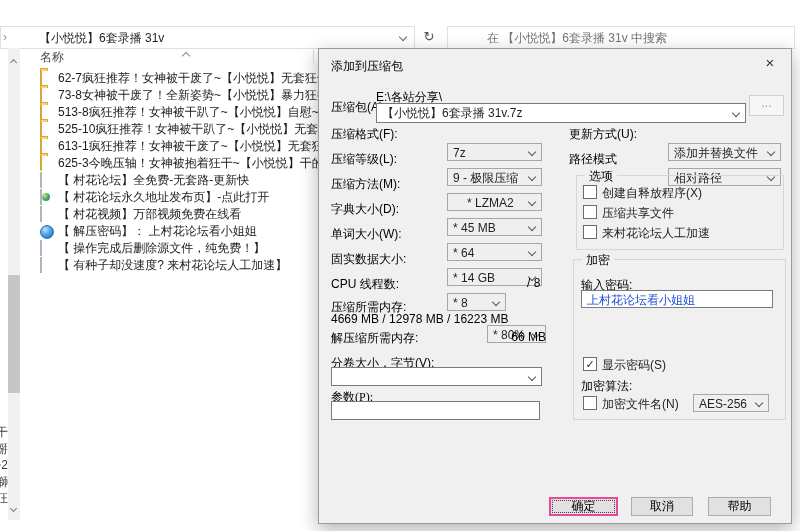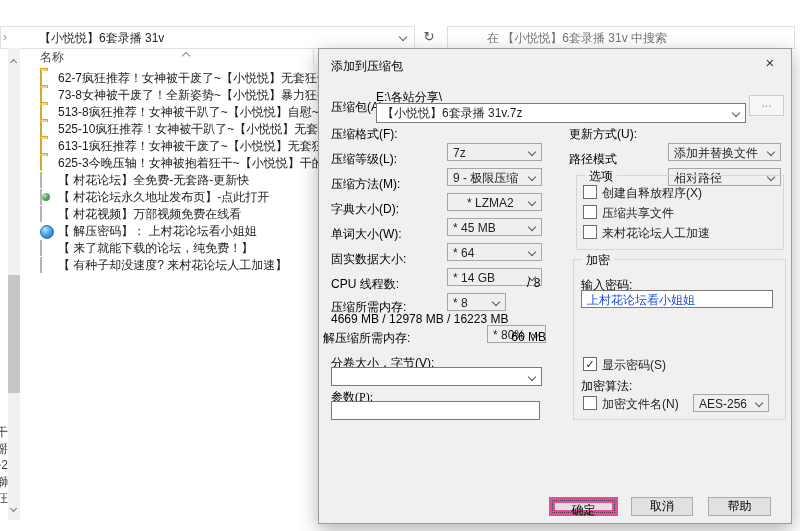--- a/index.html
+++ b/index.html
@@ -69,21 +69,21 @@
   .combo-edit .chev{position:absolute;right:6px;top:6px;border-color:#555;}
   .browse-btn{position:absolute;background:#f6f6f6;border:1px solid #cfcfcf;color:#9a9a9a;text-align:center;line-height:15px;}
   .group{position:absolute;border:1px solid #d6d6d6;}
   .group-legend{position:absolute;top:-8px;left:8px;background:#f0f0f0;padding:0 4px;color:#000;}
   .cb-row{position:absolute;height:14px;}
   .cb{position:absolute;left:0;top:0;width:12px;height:12px;background:#fff;border:1px solid #6b6b6b;
       text-align:center;line-height:12px;font-size:11px;color:#1a1a1a;}
   .cb-lbl{position:absolute;left:19px;top:0;white-space:nowrap;}
   .btn{position:absolute;height:19px;background:#e1e1e1;border:1px solid #adadad;box-sizing:border-box;
       text-align:center;line-height:16px;color:#000;}
-  .btn-default{border:6px solid #ec4899;outline:1px dotted #444;outline-offset:-4px;line-height:14px;}
+  .btn-default{border:2px solid #ec4899;outline:1px dotted #444;outline-offset:-4px;line-height:14px;}
   .small-txt{position:absolute;white-space:nowrap;color:#000;}
 </style>
 </head>
 <body>
 
 <div id="screen">
 
 
   <div class="abs addr-box">
     <span class="addr-frag">›</span>
@@ -119,21 +119,21 @@
   <div class="frow" style="top:120px;"><span class="fic ic-folder"></span><span class="fname">525-10疯狂推荐！女神被干趴了~【小悦悦】无套啪啪~爽死了</span></div>
   <div class="frow" style="top:137px;"><span class="fic ic-folder"></span><span class="fname">613-1疯狂推荐！女神被干废了~【小悦悦】无套狂干~惨叫不断</span></div>
   <div class="frow" style="top:154px;"><span class="fic ic-folder"></span><span class="fname">625-3今晚压轴！女神被抱着狂干~【小悦悦】干的哇哇叫~爽</span></div>
   <div class="frow" style="top:188px;"><span class="fic ic-web"></span><span class="fname">【 村花论坛永久地址发布页】-点此打开</span></div>
   <div class="frow" style="top:171px;"><span class="fic ic-doc"></span><span class="fname">【 村花论坛】全免费-无套路-更新快</span></div>
   <div class="frow" style="top:205px;"><span class="fic ic-doc"></span><span class="fname">【 村花视频】万部视频免费在线看</span></div>
   <div class="frow" style="top:222px;">
       <span class="fic ic-ie"></span>
       <span class="fname">【 解压密码】： 上村花论坛看小姐姐</span>
     </div>
-  <div class="frow" style="top:239px;"><span class="fic ic-doc"></span><span class="fname">【 来了就能下载的论坛，纯免费！】</span></div>
+  <div class="frow" style="top:239px;"><span class="fic ic-doc"></span><span class="fname">【 操作完成后删除源文件，纯免费！】</span></div>
   <div class="frow" style="top:256px;"><span class="fic ic-doc"></span><span class="fname">【 有种子却没速度? 来村花论坛人工加速】</span></div>
 
   <div class="abs dialog">
 
     <span class="dlg-title">添加到压缩包</span>
     <span class="dlg-close">×</span>
 
     <span class="lbl" style="left:12px;top:50px;">压缩包(A)</span>
     <span class="lbl" style="left:57px;top:40px;">E:\各站分享\</span>
     <div class="edit combo-edit" style="left:57px;top:54px;width:370px;height:20px;">
@@ -177,21 +177,21 @@
       <span>* 8</span><span class="chev chev-down"></span>
     </div>
     <span class="small-txt" style="left:208px;top:227px;">/ 8</span>
 
     <span class="lbl" style="left:12px;top:250px;">压缩所需内存:</span>
     <span class="small-txt" style="left:12px;top:263px;">4669 MB / 12978 MB / 16223 MB</span>
     <div class="dd" style="left:168px;top:256px;width:59px;height:18px;">
       <span>* 80%</span><span class="chev chev-down"></span>
     </div>
 
-    <span class="lbl" style="left:4px;top:281px;">解压缩所需内存:</span>
+    <span class="lbl" style="left:12px;top:281px;">解压缩所需内存:</span>
     <span class="small-txt" style="left:150px;top:281px;width:77px;text-align:right;">66 MB</span>
 
     <span class="lbl" style="left:12px;top:306px;">分卷大小，字节(V):</span>
     <div class="edit combo-edit" style="left:12px;top:318px;width:211px;height:19px;">
       <span class="chev chev-down"></span>
     </div>
 
     <span class="lbl" style="left:12px;top:340px;font-family:Liberation Serif, serif;">参数(P):</span>
     <div class="edit" style="left:12px;top:352px;width:209px;height:19px;">
       <input type="text" style="">

